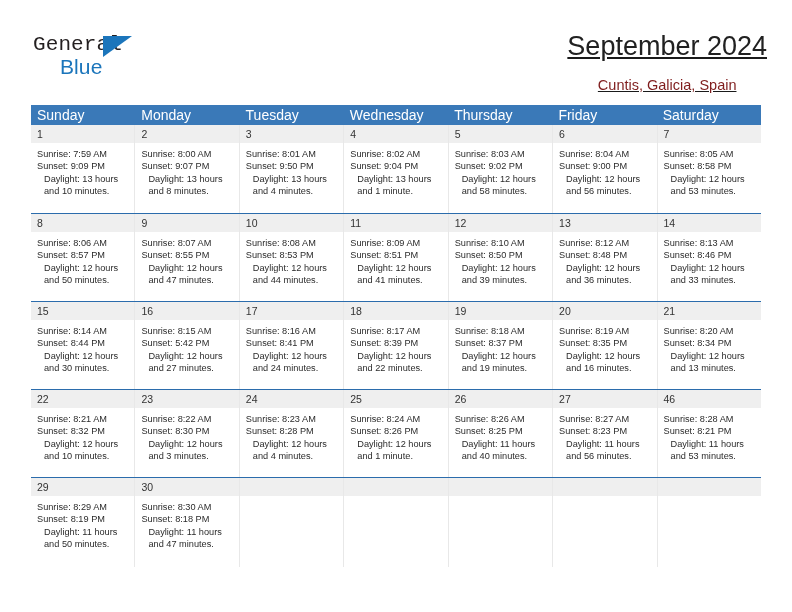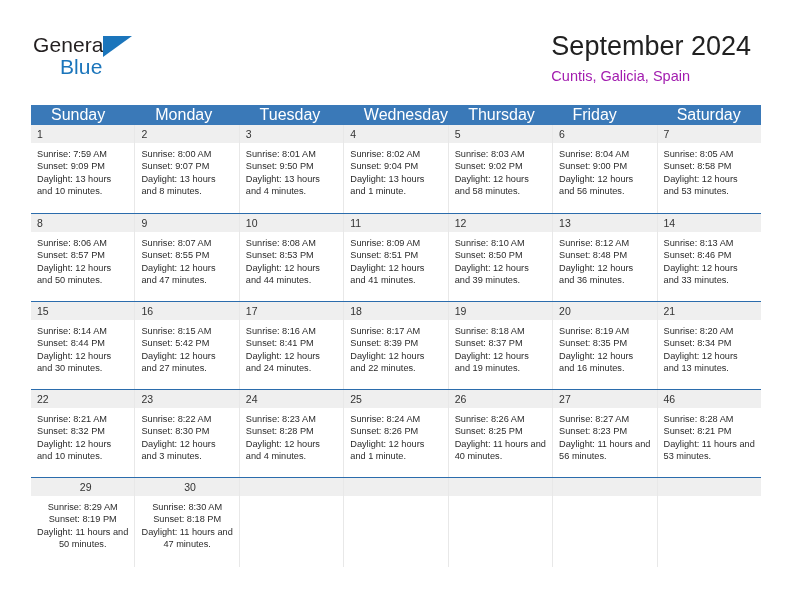--- a/index.html
+++ b/index.html
@@ -39,20 +39,21 @@
     height: 52px;
   }
   .logo-general {
     position: absolute;
     left: 0;
     top: 0;
     font-size: 21px;
     letter-spacing: .1px;
     color: #231f20;
     line-height: 22px;
+    font-family: Liberation Mono, monospace;
   }
   .logo-triangle {
     position: absolute;
     left: 70px;
     top: 2px;
     width: 0;
     height: 0;
     border-left: 29px solid #1b75bb;
     border-bottom: 21px solid transparent;
   }
@@ -61,73 +62,73 @@
     left: 27px;
     top: 22px;
     font-size: 21px;
     letter-spacing: .1px;
     color: #1b75bb;
     line-height: 22px;
   }
 
   .title-block {
     position: absolute;
-    right: 41px;
+    right: 25px;
     top: 30px;
-    text-align: left;
+    text-align: center;
+    text-decoration: underline;
   }
   .title {
     font-size: 27px;
     color: #212121;
     line-height: 32px;
     white-space: nowrap;
   }
   .subtitle {
-    margin-top: 5px;
+    margin-top: 14px;
     font-size: 14.5px;
-    color: #a21caf;
+    color: #7f1d1d;
     line-height: 18px;
     white-space: nowrap;
   }
 
   
   .calendar {
     position: absolute;
     left: 31px;
     top: 105px;
     width: 730px;
   }
 
   .weekdays {
     display: flex;
     background: #3a79b8;
     height: 20px;
   }
   .weekday {
     flex: 1 1 0;
     color: #ffffff;
-    font-size: 16px;
+    font-size: 14px;
     line-height: 20px;
-    padding-left: 20px;
+    padding-left: 6px;
     box-sizing: border-box;
     white-space: nowrap;
   }
 
   .week {
     display: flex;
     border-top: 1.5px solid #2b6cac;
     height: 88px;
     box-sizing: border-box;
   }
   .week.week-first {
     border-top: none;
   }
   .week.week-last {
     height: 90px;
-    text-align: center;
   }
 
   .daycell {
     flex: 1 1 0;
     box-sizing: border-box;
     border-right: 1px solid #e8e8e8;
     position: relative;
     background: #ffffff;
   }
   .daycell:last-child {
@@ -152,20 +153,21 @@
     padding: 5px 6px 0 6px;
     font-size: 9.2px;
     line-height: 12.4px;
     color: #2b2b2b;
   }
   .dayinfo div {
     white-space: nowrap;
   }
   .dayinfo .daylight {
     white-space: normal;
+    margin-left: 7px;
   }
 </style>
 </head>
 <body>
 
 <div class="page">
 
   <div class="header">
 
     <div class="logo">

